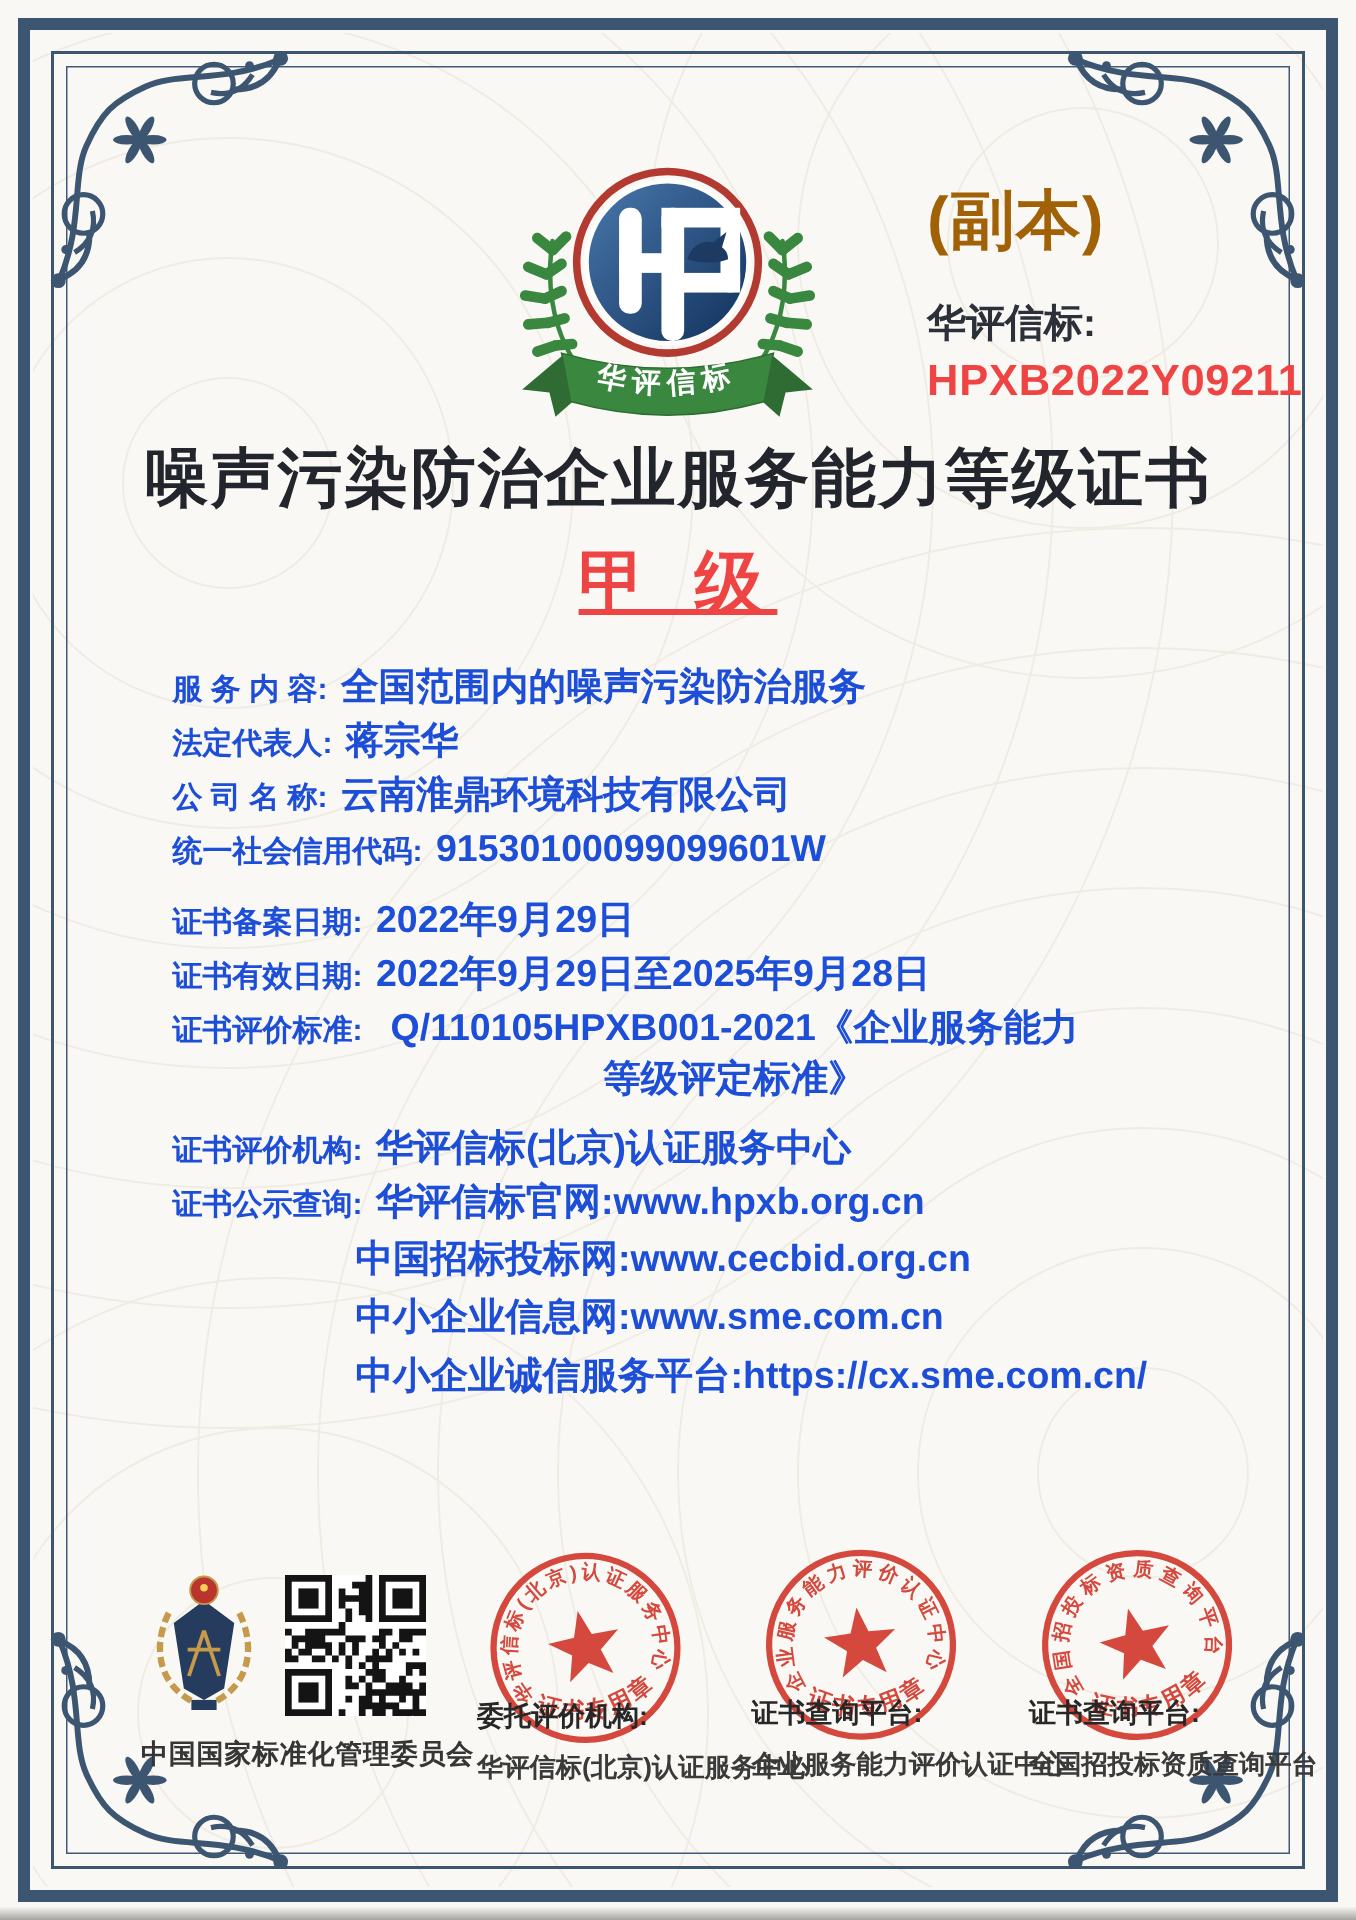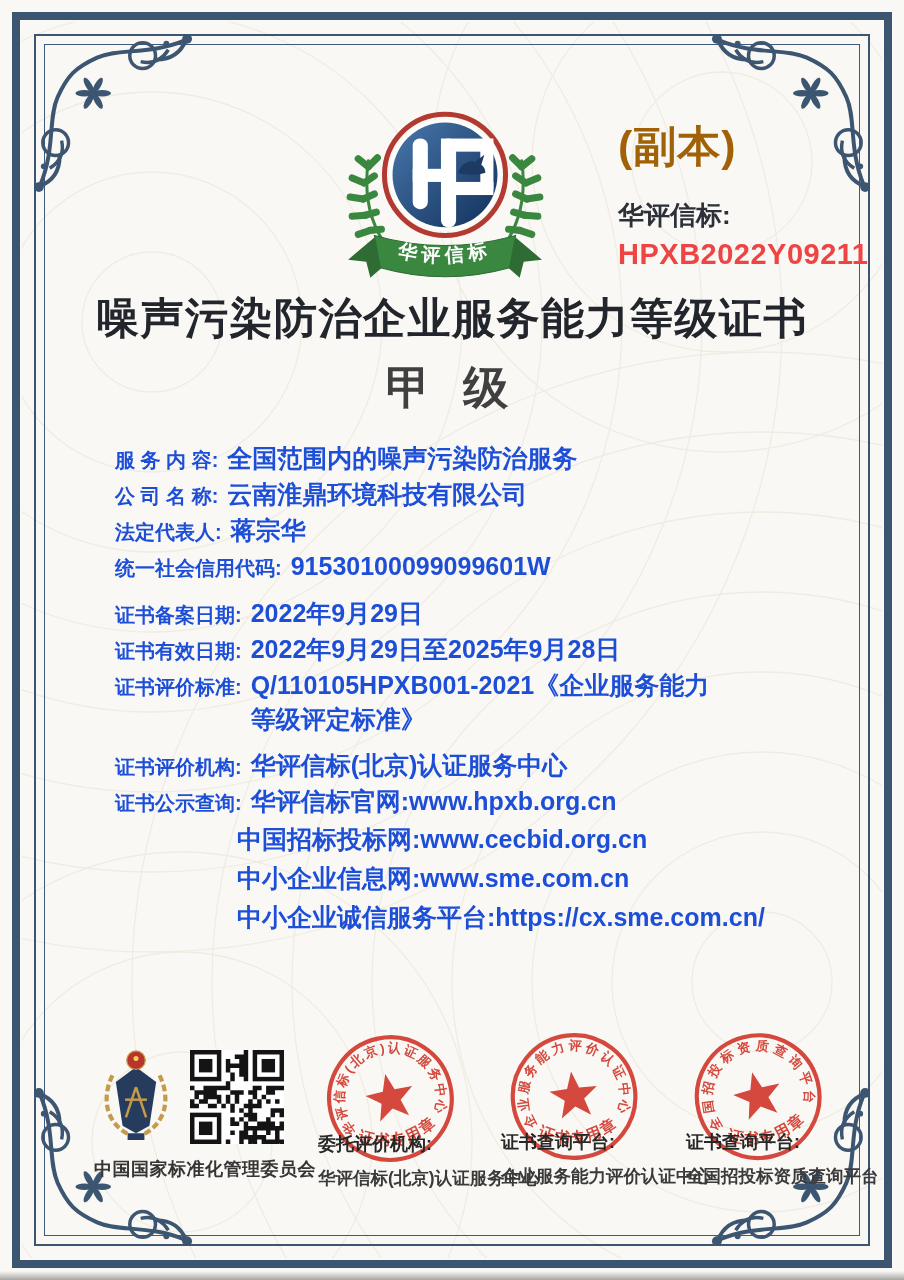--- a/index.html
+++ b/index.html
@@ -25,30 +25,30 @@
   
   .logo{position:absolute;left:334px;top:86px;}
   .head-right{position:absolute;left:618px;top:118px;}
   .copy-label{font-size:43px;font-weight:800;color:#a16207;letter-spacing:1px;white-space:nowrap;}
   .certno-label{margin-top:22px;font-size:26px;font-weight:800;color:#2c3038;}
   .certno-value{margin-top:5px;font-size:29px;font-weight:800;color:#ef4444;letter-spacing:.5px;}
   
   .cert-title{position:absolute;left:0;right:0;top:290px;text-align:center;
     font-size:43px;font-weight:800;color:#22262c;letter-spacing:1.5px;white-space:nowrap;}
   .cert-grade{position:absolute;left:0;right:0;top:358px;text-align:center;
-    font-size:45px;font-weight:800;color:#404040;letter-spacing:10px;}
+    font-size:45px;font-weight:800;color:#ef4444;letter-spacing:10px;text-decoration:underline;}
   
   .block{position:absolute;left:115px;color:#1d4ed8;}
   .block-info{top:441px;}
   .block-dates{top:596px;}
   .block-orgs{top:748px;}
   .row{display:flex;align-items:baseline;line-height:34px;}
   .row .lab{font-size:20px;font-weight:700;flex:0 0 auto;margin-right:9px;white-space:nowrap;}
   .row .val{font-size:25px;font-weight:700;white-space:nowrap;}
-  .row .val.wrap{white-space:normal;max-width:478px;line-height:34px;}
+  .row .val.wrap{white-space:normal;max-width:478px;line-height:34px;text-align:center;}
   .extra-row{line-height:39px;padding-left:122px;font-size:25px;font-weight:700;white-space:nowrap;}
   
   .left-group{position:absolute;left:94px;top:1046px;}
   .left-icons{display:flex;align-items:flex-start;}
   .qr{margin-left:12px;margin-top:4px;background:#fff;}
   .left-caption{margin-top:7px;font-size:18px;font-weight:700;color:#353535;white-space:nowrap;letter-spacing:.5px;}
   .seal-group{position:absolute;width:190px;height:200px;}
   .sg1{left:314px;top:1026px;}
   .sg2{left:497px;top:1024px;}
   .sg3{left:682px;top:1024px;}
@@ -199,26 +199,26 @@
 
   <div class="cert-title">噪声污染防治企业服务能力等级证书</div>
   <div class="cert-grade">甲 级</div>
 
   <div class="block block-info">
     <div class="row">
       <span class="lab">服 务 内 容:</span>
       <span class="val">全国范围内的噪声污染防治服务</span>
     </div>
     <div class="row">
+      <span class="lab">法定代表人:</span>
+      <span class="val">蒋宗华</span>
+    </div>
+    <div class="row">
       <span class="lab">公 司 名 称:</span>
       <span class="val">云南淮鼎环境科技有限公司</span>
-    </div>
-    <div class="row">
-      <span class="lab">法定代表人:</span>
-      <span class="val">蒋宗华</span>
     </div>
     <div class="row">
       <span class="lab">统一社会信用代码:</span>
       <span class="val">91530100099099601W</span>
     </div>
   </div>
 
   <div class="block block-dates">
     <div class="row">
       <span class="lab">证书备案日期:</span>

